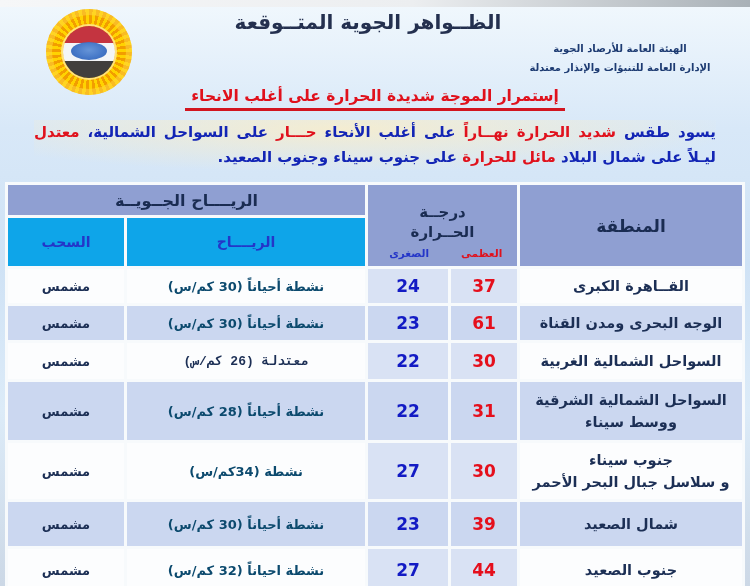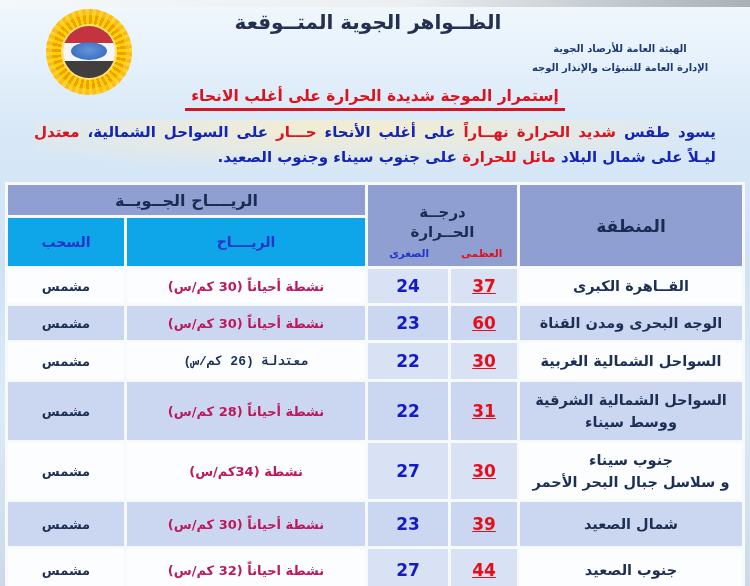--- a/index.html
+++ b/index.html
@@ -46,41 +46,41 @@
   th,td{text-align:center;vertical-align:middle;padding:1px 2px;}
   th{background:#8f9fd2;color:#1a2c52;font-weight:bold;}
   .th-region{font-size:17px;}
   .th-temp{font-size:15px;line-height:1.35;padding-top:12px;}
   .temp-labels{display:flex;margin-top:4px;font-size:10.5px;}
   .temp-labels .max{width:46%;color:#e0111c;}
   .temp-labels .min{width:54%;color:#2436c8;}
   .th-phen{font-size:16px;height:28px;}
   .h-sub th{background:#0ea5e9;color:#2436c8;font-size:14px;height:46px;}
   td{background:#fcfdfe;color:#1c2f55;font-size:14px;}
-  td.c-max{color:#e50f1c;font-size:17px;text-decoration:underline;}
+  td.c-max{color:#e50f1c;font-size:17px;}
   td.c-min{color:#131bc4;font-size:17px;}
   td.c-max,td.c-min{background:#d9e2f4;margin-left:16px;}
   tr.alt td{background:#cbd7f0;}
   td.c-region{font-size:14.5px;line-height:1.55;}
   td.c-wind{font-size:13px;}
-  td.c-wind .red{color:#be185d;}
+  td.c-wind .red{color:#0c4a6e;}
   td.c-wind .dark{color:#1c2f55;font-family:Liberation Mono, monospace;}
   td.c-clouds{font-size:13px;}
   tr.h1 td{height:32px;} tr.h2 td{height:32px;} tr.h3 td{height:34px;}
   tr.h4 td{height:56px;} tr.h5 td{height:54px;} tr.h6 td{height:42px;} tr.h7 td{height:40px;}
 </style>
 </head>
 <body>
 
 <div class="photo-edge"></div>
 
 <div class="header">
   <div class="agency">
     <div>الهيئة العامة للأرصاد الجوية</div>
-    <div>الإدارة العامة للتنبؤات والإنذار الوجه</div>
+    <div>الإدارة العامة للتنبؤات والإنذار معتدلة</div>
   </div>
   <div class="titleblock">
     <div class="page-title">الظــواهر الجوية المتــوقعة</div>
   </div>
   <div class="logo">
     <div class="sun">
       <div class="globe">
         <div class="cloud"></div>
       </div>
     </div>
@@ -130,21 +130,21 @@
       <td class="c-max">37</td>
       <td class="c-min">24</td>
       <td class="c-wind"><span class="red">نشطة أحياناً (30 كم/س)</span></td>
       <td class="c-clouds">مشمس</td>
     </tr>
     <tr class="h2 alt">
       <td class="c-region">
           <div>الوجه البحرى ومدن القناة</div>
           <div></div>
         </td>
-      <td class="c-max">60</td>
+      <td class="c-max">61</td>
       <td class="c-min">23</td>
       <td class="c-wind"><span class="red">نشطة أحياناً (30 كم/س)</span></td>
       <td class="c-clouds">مشمس</td>
     </tr>
     <tr class="h3">
       <td class="c-region">
           <div>السواحل الشمالية الغربية</div>
           <div></div>
         </td>
       <td class="c-max">30</td>

